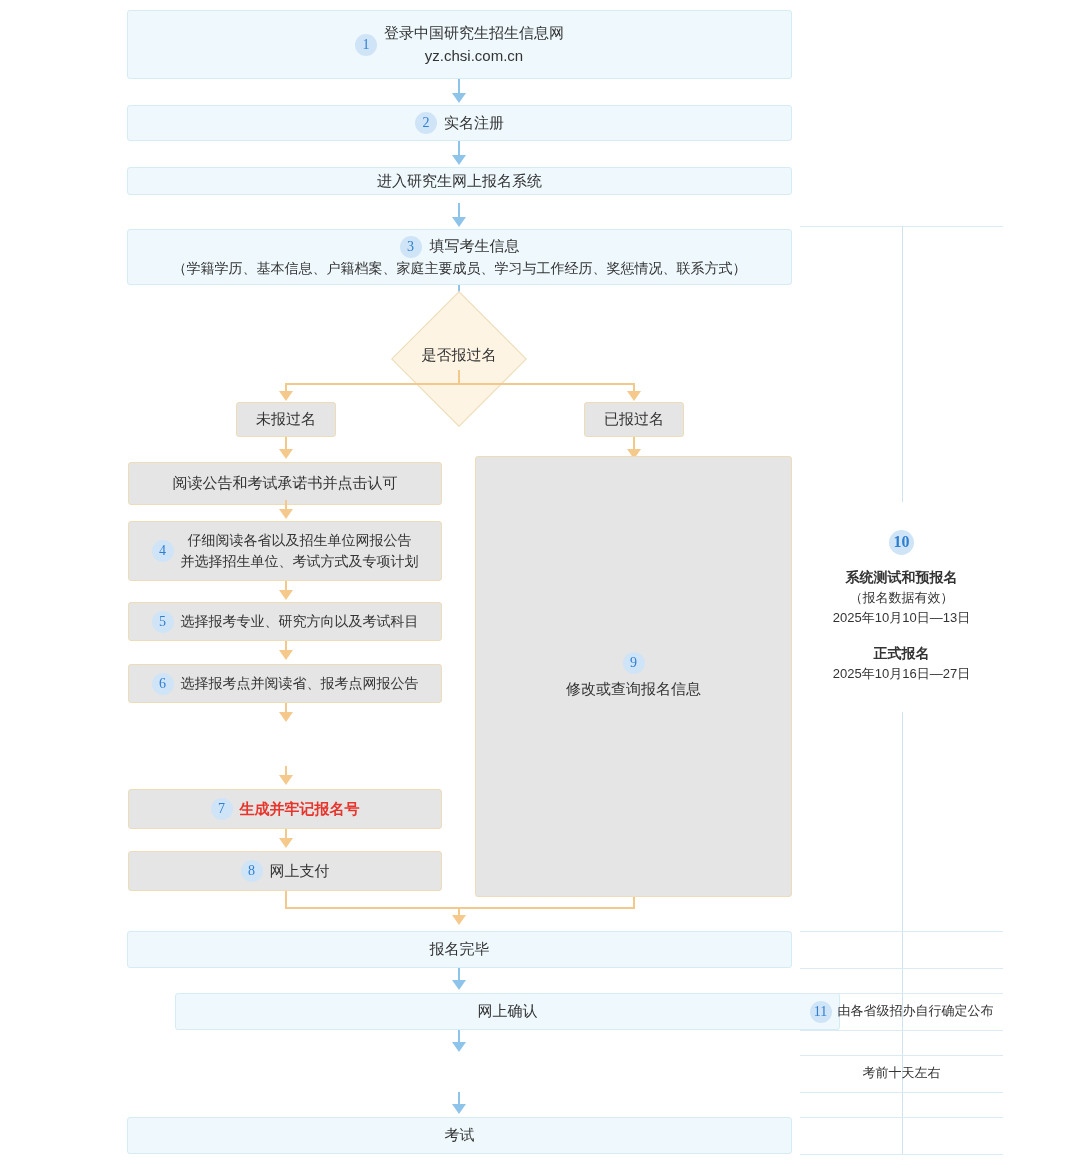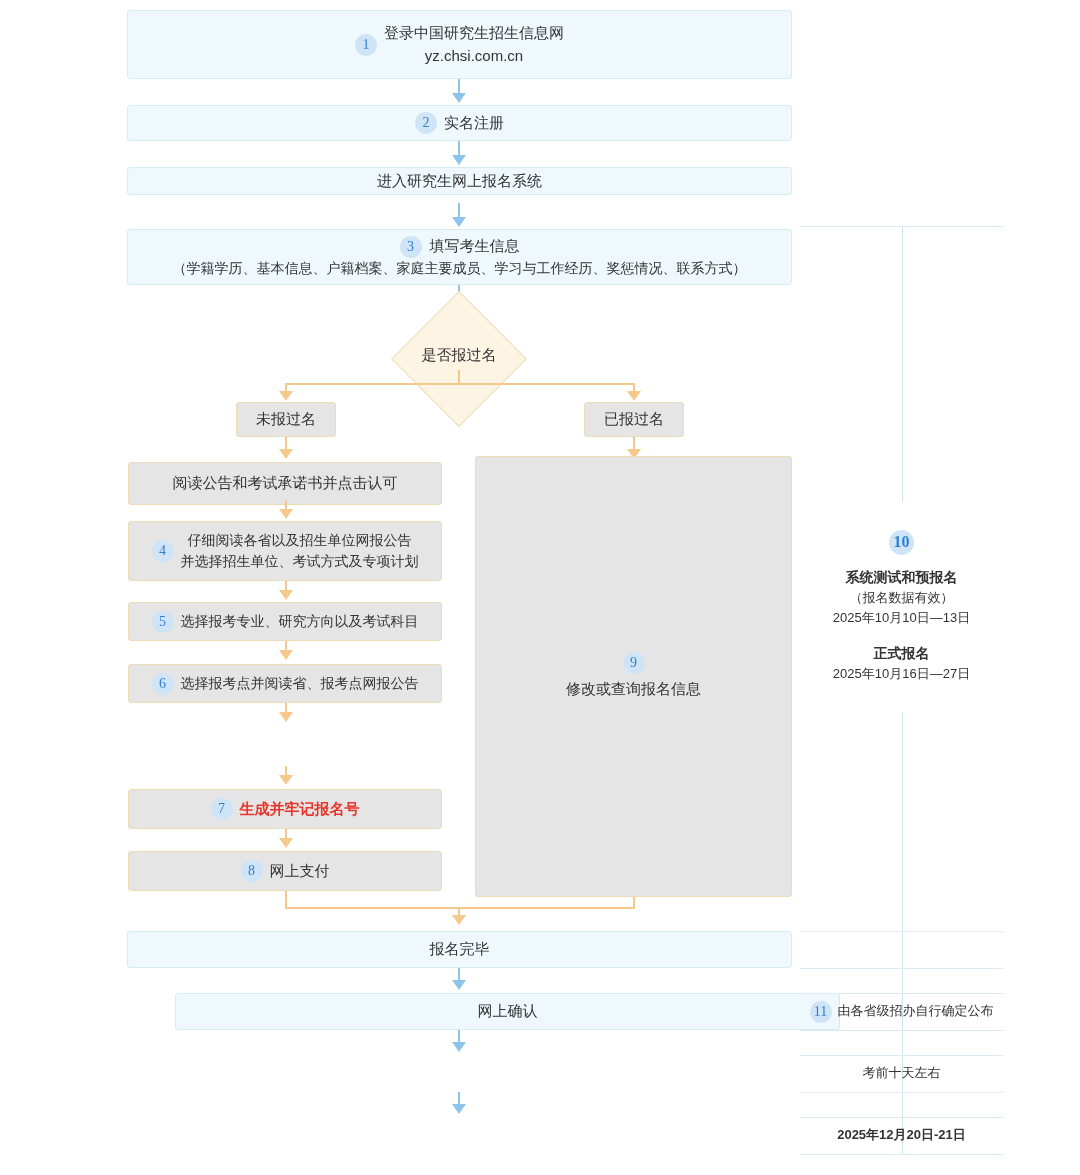--- a/index.html
+++ b/index.html
@@ -252,20 +252,23 @@
 
   <div class="box box-blue fs15" style="left:127px;top:993px;width:665px;height:37px;margin-left:48px;">
     <span>网上确认</span>
   </div>
   <div class="vline" style="left:458px;top:1030px;height:14px;"></div>
   <div class="arrow-blue" style="left:452px;top:1042px;"></div>
 
   <div class="vline" style="left:458px;top:1092px;height:14px;"></div>
   <div class="arrow-blue" style="left:452px;top:1104px;"></div>
 
+  <div class="box box-blue fs15" style="left:127px;top:1117px;width:665px;height:37px;">
+    <span>考试</span>
+  </div>
 
   <div class="sep" style="left:800px;top:226px;width:203px;"></div>
   <div class="tl-vline" style="left:902px;top:226px;height:276px;"></div>
 
   <div class="tl-cell" style="left:800px;top:512px;width:203px;height:190px;">
     <span class="stack" style="gap:0;">
       <span class="badge badge-lg" style="margin-bottom:12px;font-weight:bold;">10</span>
       <span class="bold" style="font-size:14px;">系统测试和预报名</span>
       <span>（报名数据有效）</span>
       <span>2025年10月10日—13日</span>
@@ -290,19 +293,16 @@
   <div class="sep" style="left:800px;top:1030px;width:203px;"></div>
   <div class="sep" style="left:800px;top:1055px;width:203px;"></div>
 
   <div class="tl-cell" style="left:800px;top:1055px;width:203px;height:37px;">
     <span>考前十天左右</span>
   </div>
 
   <div class="sep" style="left:800px;top:1092px;width:203px;"></div>
   <div class="sep" style="left:800px;top:1117px;width:203px;"></div>
 
-  <div class="tl-cell bold" style="left:800px;top:1117px;width:203px;height:37px;">
-    <span>2025年12月20日-21日</span>
-  </div>
 
   <div class="sep" style="left:800px;top:1154px;width:203px;"></div>
 
 </div>
 
 </body></html>

